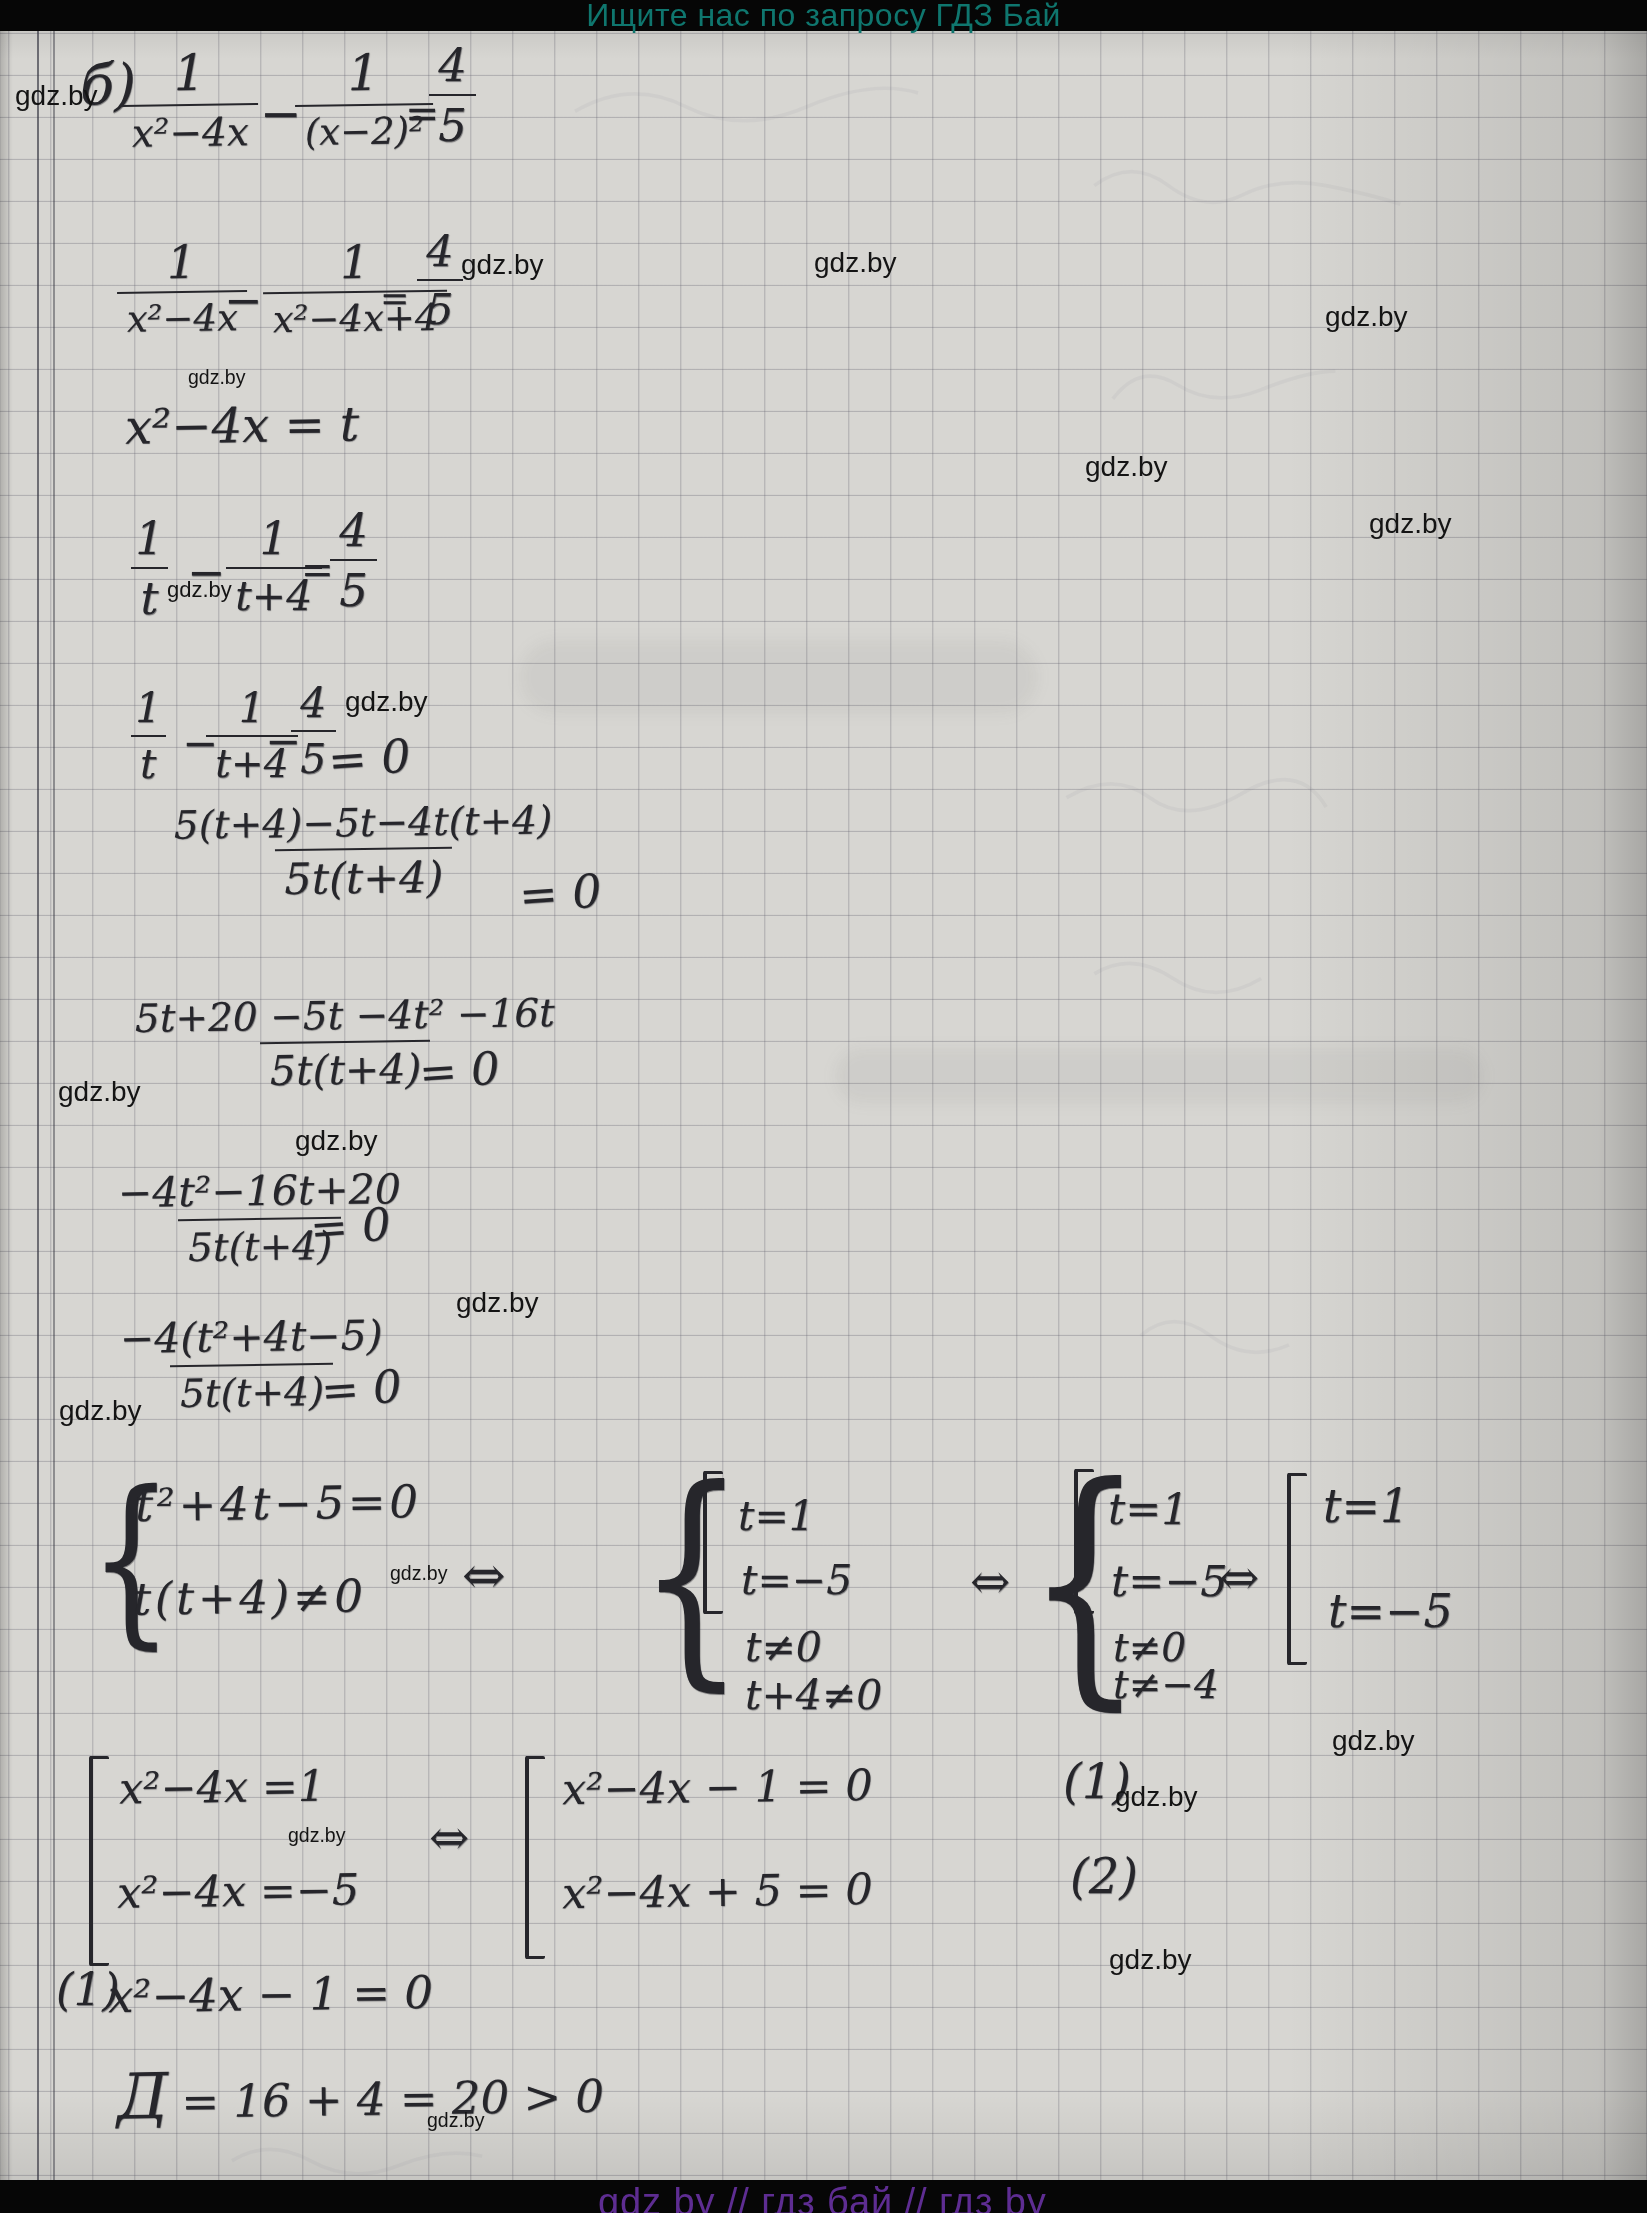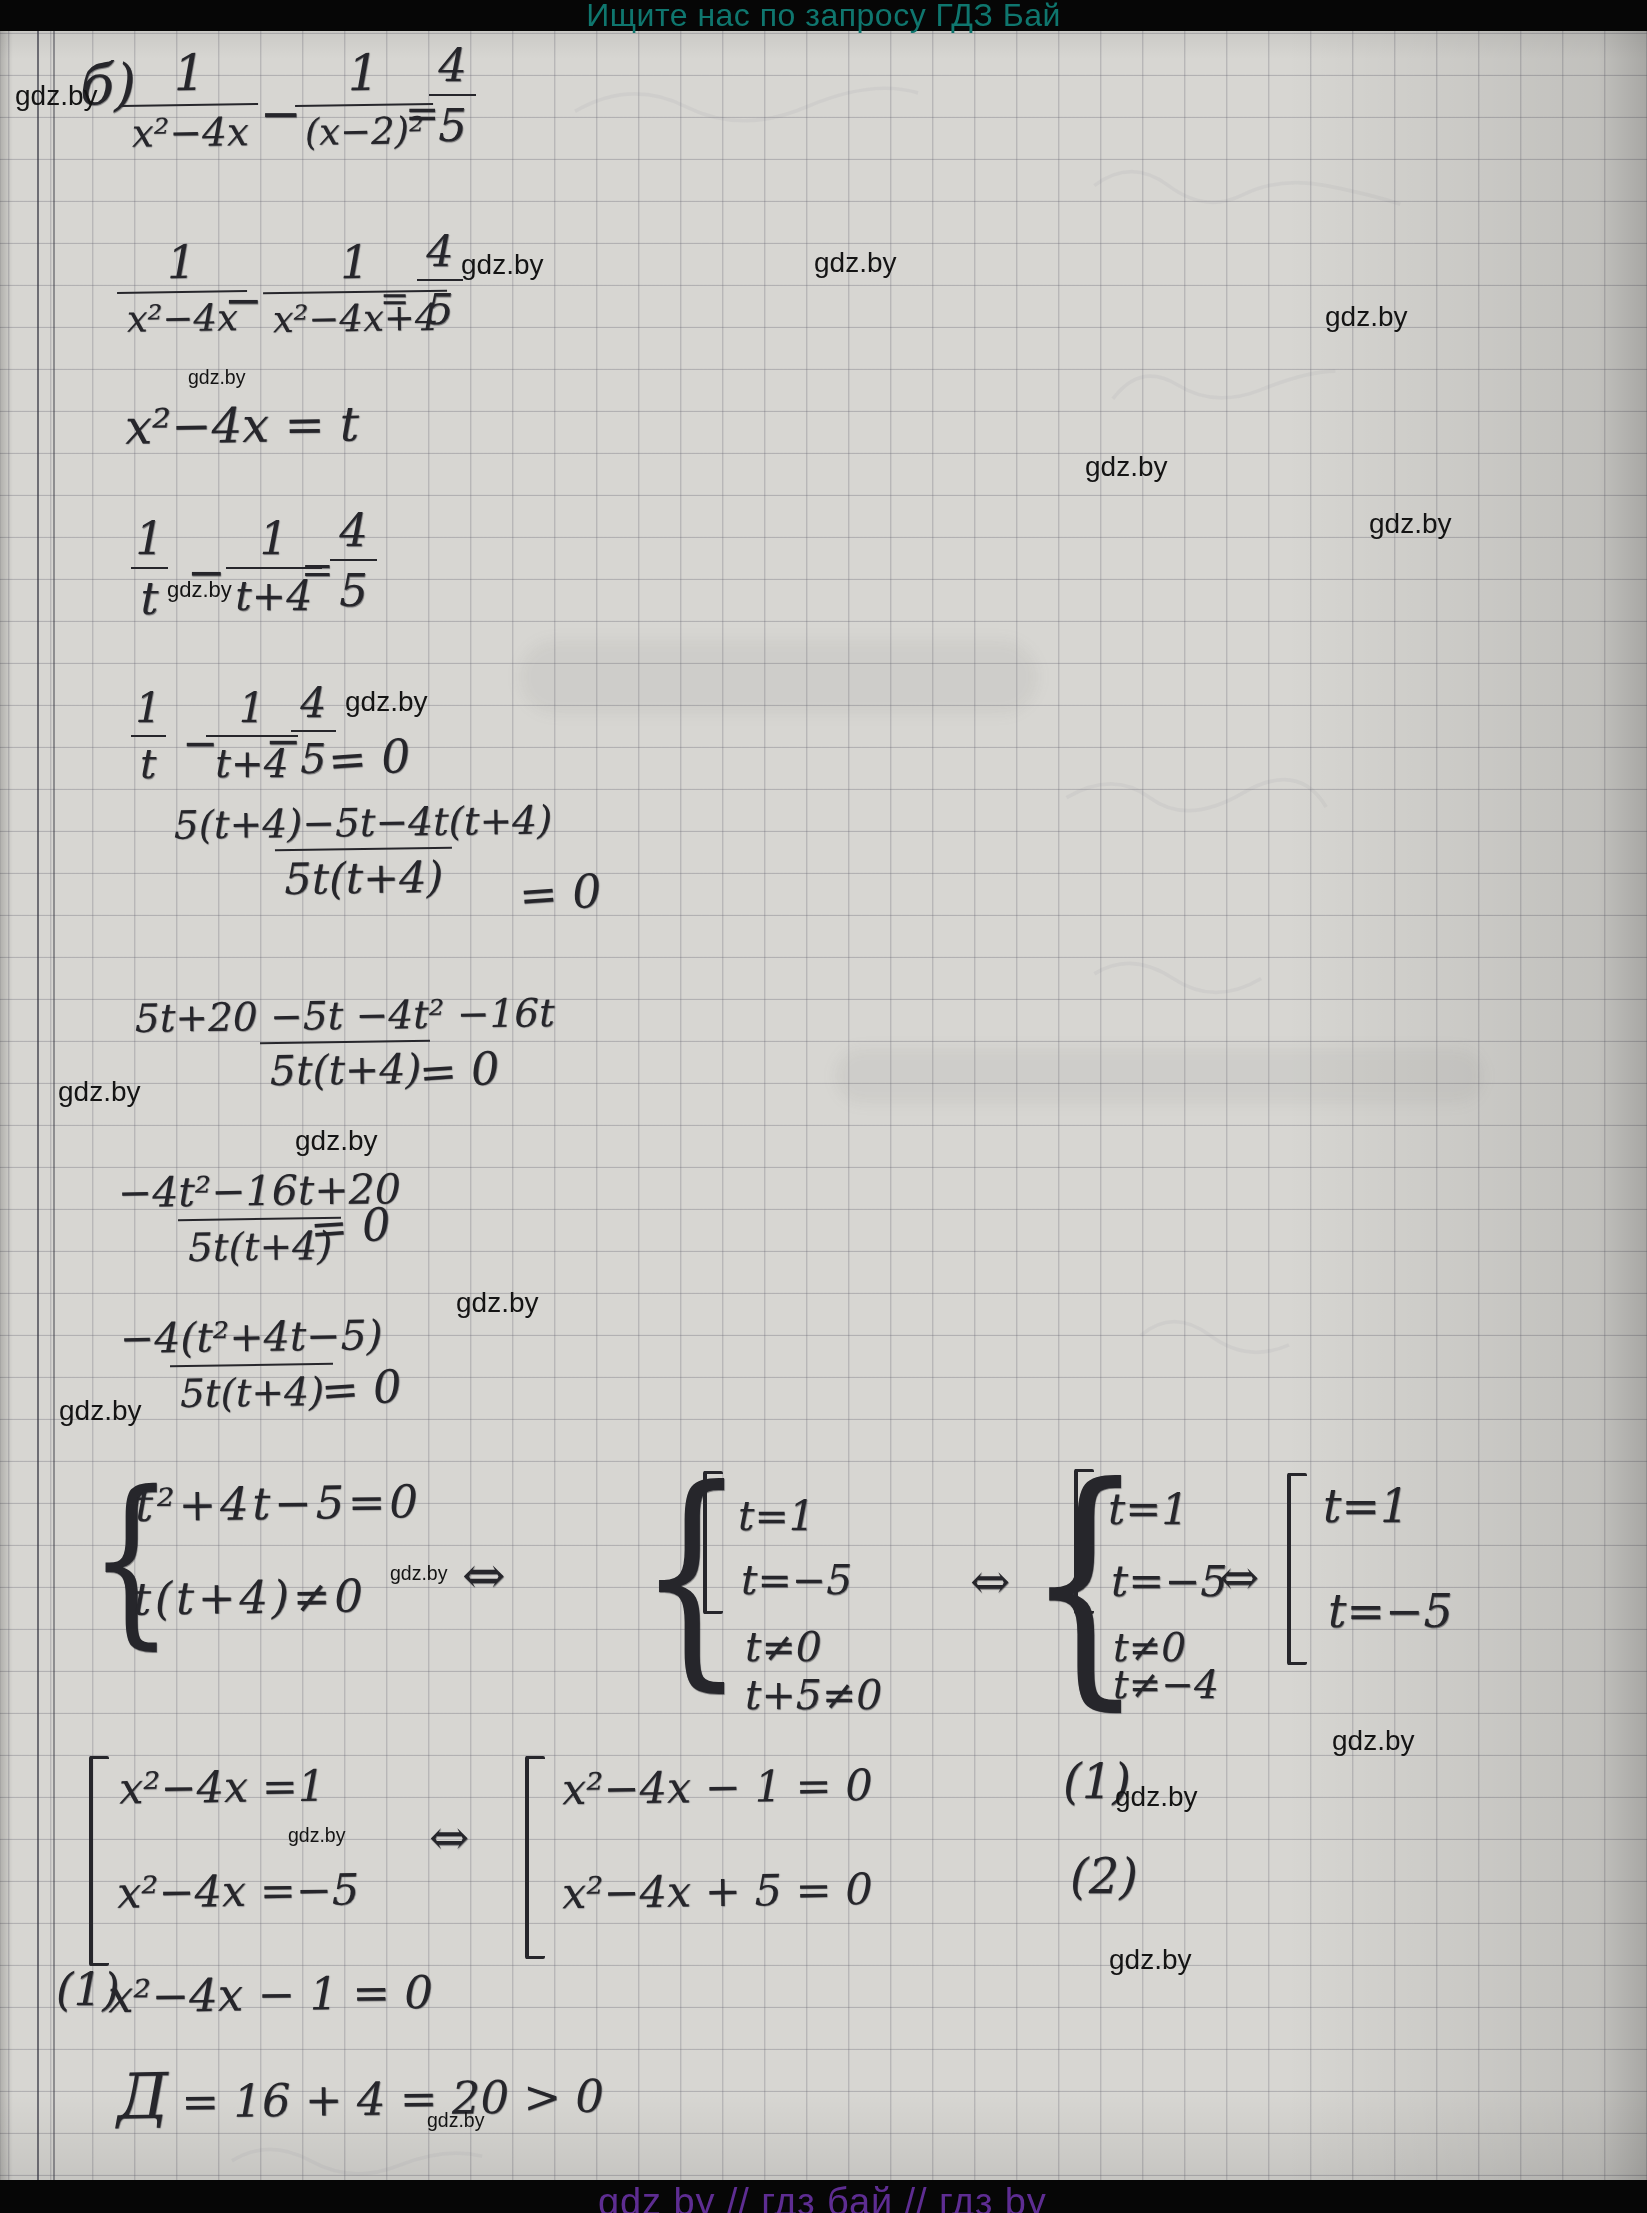--- a/index.html
+++ b/index.html
@@ -172,21 +172,21 @@
   <span class="txt f48 tilt2" style="left:135px;top:1477px;letter-spacing:3.7px;">t²+4t−5=0</span>
   <span class="txt f48 tilt2" style="left:133px;top:1571px;letter-spacing:3.7px;">t(t+4)≠0</span>
 
   <span class="txt f56" style="left:462px;top:1545px;font-style:normal;">⇔</span>
 
   <span class="curly" style="left:638px;top:1458px;font-size:234px;">{</span>
   <div class="sqbr" style="left:703px;top:1471px;height:137px;"></div>
   <span class="txt f44" style="left:738px;top:1492px;">t=1</span>
   <span class="txt f44" style="left:741px;top:1556px;">t=−5</span>
   <span class="txt f44" style="left:745px;top:1623px;">t≠0</span>
-  <span class="txt f44" style="left:745px;top:1671px;">t+5≠0</span>
+  <span class="txt f44" style="left:745px;top:1671px;">t+4≠0</span>
 
   <span class="txt f52" style="left:970px;top:1553px;font-style:normal;">⇔</span>
 
   <span class="curly" style="left:1026px;top:1453px;font-size:258px;">{</span>
   <div class="sqbr" style="left:1074px;top:1469px;height:139px;"></div>
   <span class="txt f46" style="left:1108px;top:1484px;">t=1</span>
   <span class="txt f46" style="left:1111px;top:1556px;">t=−5</span>
   <span class="txt f42" style="left:1113px;top:1625px;">t≠0</span>
   <span class="txt f42" style="left:1113px;top:1625px;margin-top:37px;">t≠−4</span>
 

